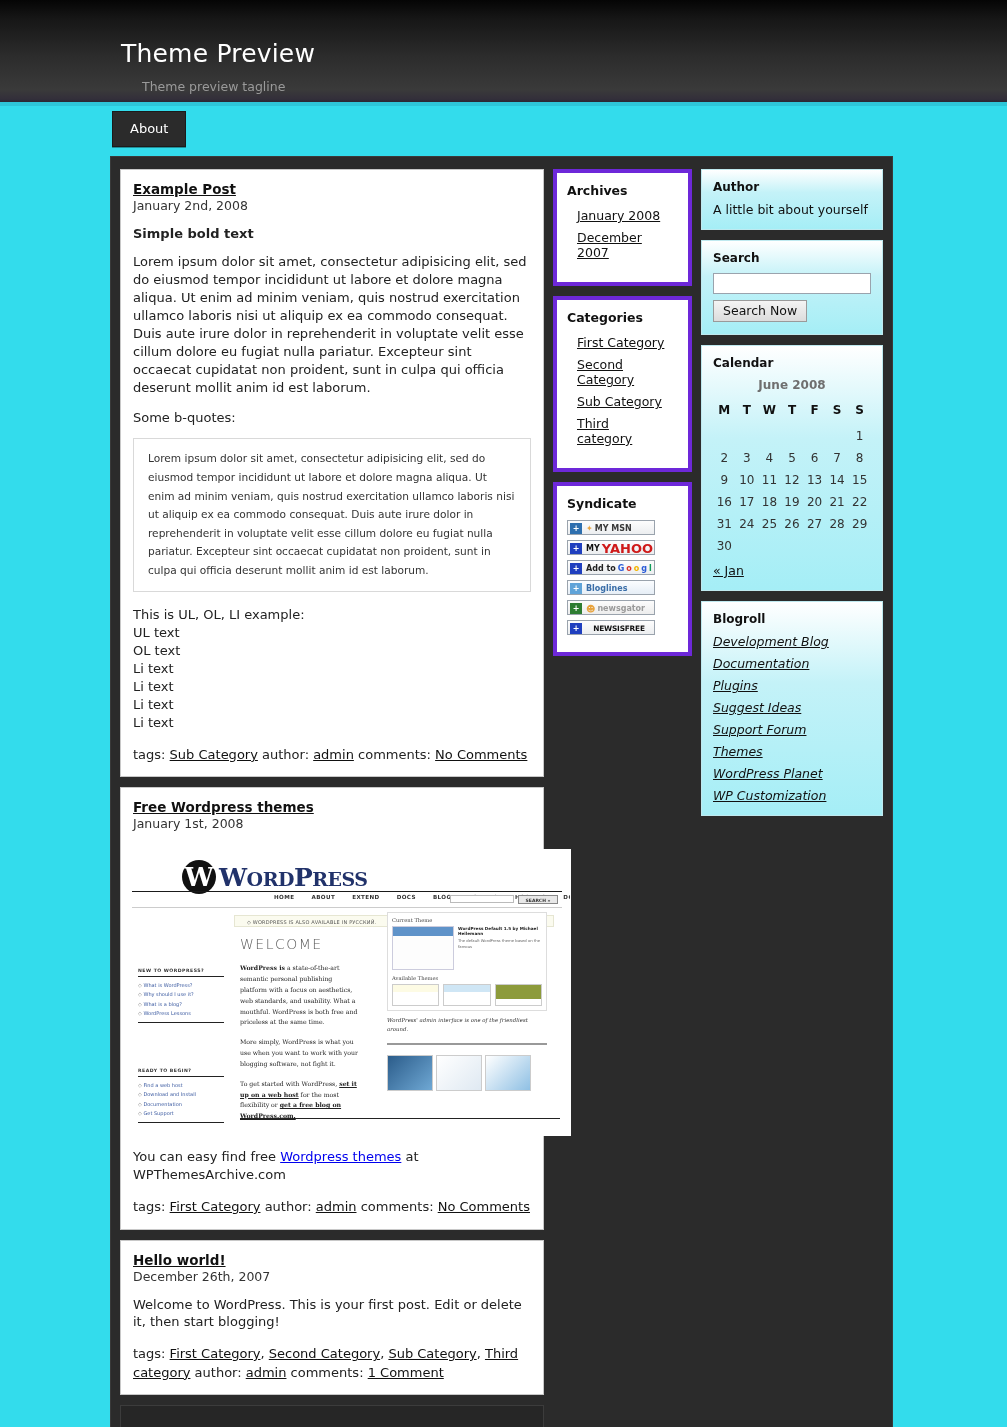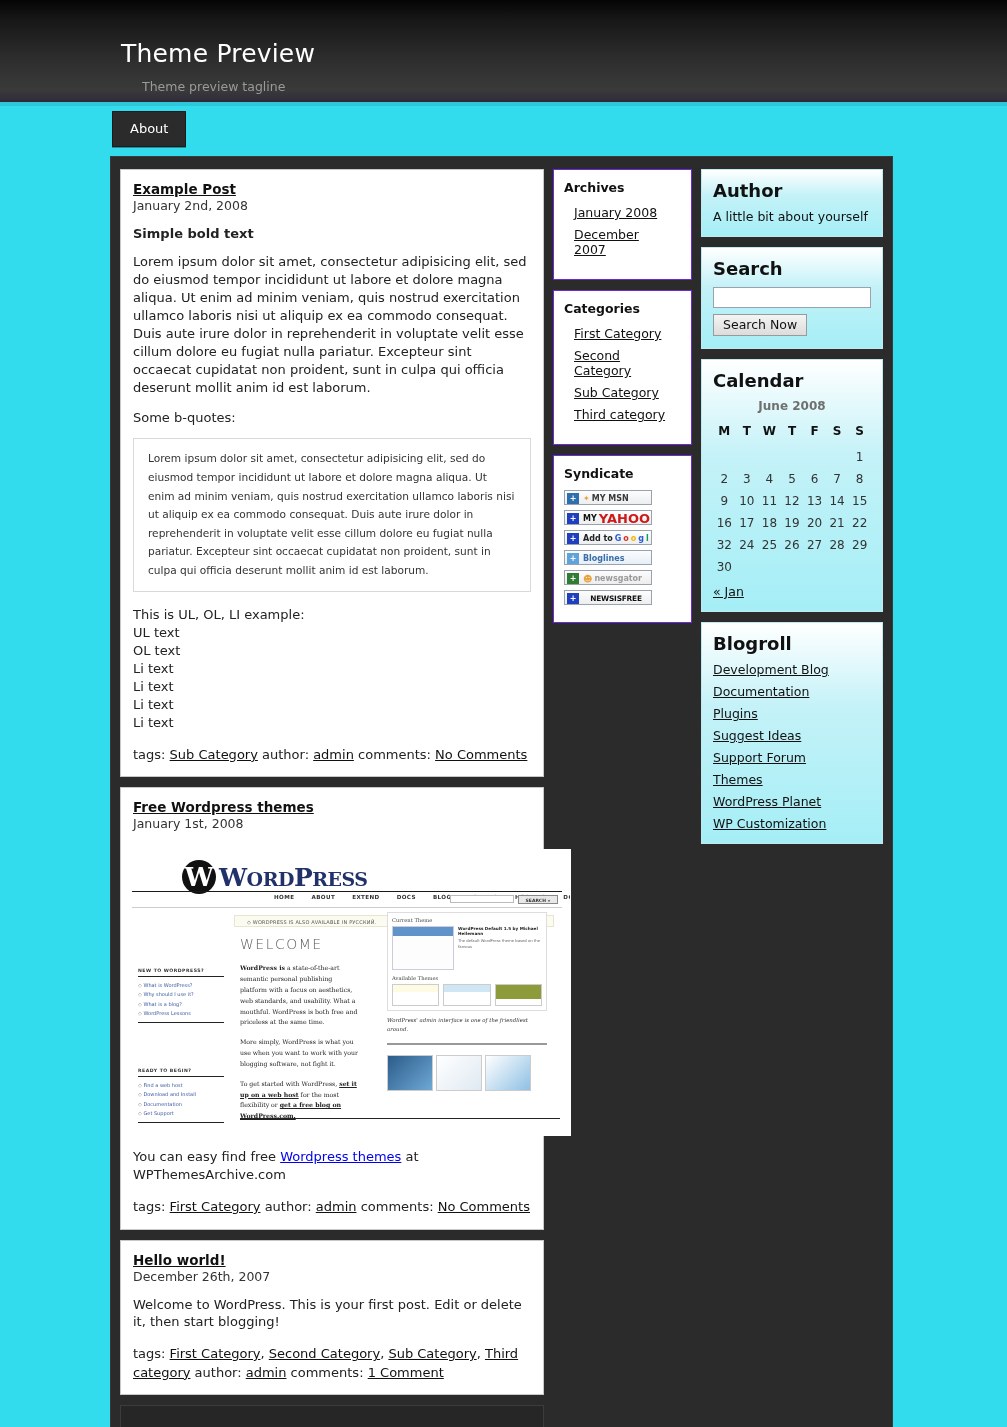--- a/index.html
+++ b/index.html
@@ -207,21 +207,21 @@
   #bottombar {
     background:#262626;
     border:1px solid #3c3c3c;
     height:28px;
   }
 
   
   #sidebar1 { width:139px; flex:0 0 139px; }
   .wbox {
     background:#ffffff;
-    border:1px solid #6d28d9;
+    border:4px solid #6d28d9;
     padding:10px 10px 12px 10px;
     margin-bottom:10px;
   }
   .wbox h3 { margin:0 0 9px 0; font-size:12.5px; font-weight:bold; color:#111; }
   .wbox ul { list-style:none; margin:10px; padding:0; }
   .wbox ul li { margin-bottom:7px; }
   .wbox ul li:last-child { margin-bottom:0; }
   .wbox a { color:#111; text-decoration:underline; font-size:12.5px; }
 
   
@@ -269,23 +269,23 @@
   .fb-isfree .lbl { color:#111; justify-content:center; letter-spacing:-.2px; font-size:7.4px; }
 
   
   #sidebar2 { width:182px; flex:0 0 182px; }
   .cbox {
     background:linear-gradient(to bottom,#ffffff 0%, #c4f2f8 38%, #a5eef6 100%);
     border:1px solid #bfe9ef;
     padding:10px 11px 12px 11px;
     margin-bottom:10px;
   }
-  .cbox h3 { margin:0 0 8px 0; font-size:18px; font-weight:bold; color:#111; }
+  .cbox h3 { margin:0 0 8px 0; font-size:12px; font-weight:bold; color:#111; }
   .cbox p { margin:0; font-size:12.5px; color:#111; }
-  .cbox ul { list-style:none; margin:0; padding:0; }
+  .cbox ul { list-style:none; margin:0; padding:0;font-style:italic; }
   .cbox ul li { margin-bottom:7px; }
   .cbox ul li:last-child { margin-bottom:0; }
   .cbox a { color:#111; text-decoration:underline; font-size:12.5px; }
 
   .searchfield {
     width:100%; height:21px;
     border:1px solid #9aa3ad;
     background:#ffffff;
     font-family:"DejaVu Sans", sans-serif;
     font-size:12px;
@@ -615,21 +615,21 @@
           <tr>
             <td>16</td>
             <td>17</td>
             <td>18</td>
             <td>19</td>
             <td>20</td>
             <td>21</td>
             <td>22</td>
           </tr>
           <tr>
-            <td>32</td>
+            <td>31</td>
             <td>24</td>
             <td>25</td>
             <td>26</td>
             <td>27</td>
             <td>28</td>
             <td>29</td>
           </tr>
           <tr>
             <td>30</td>
             <td></td>

